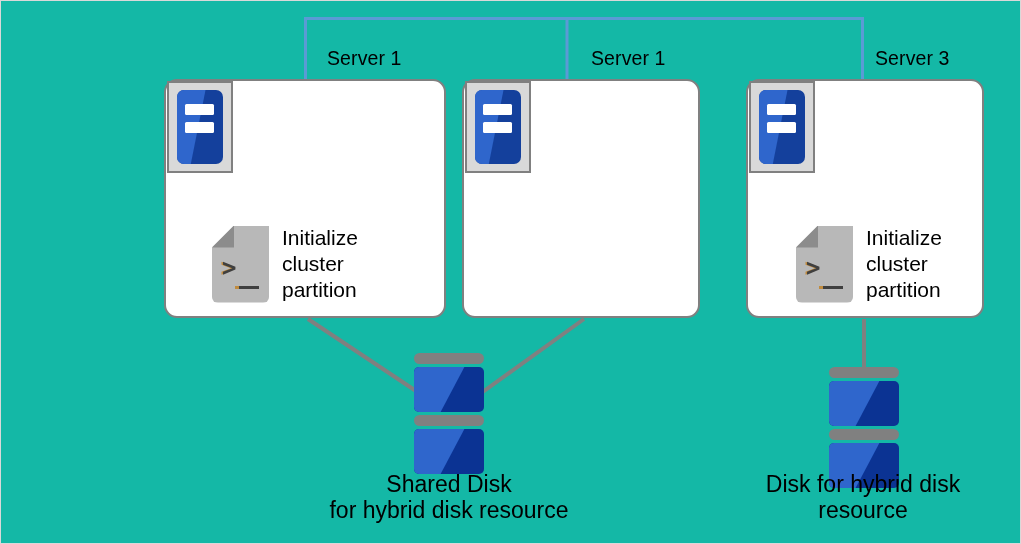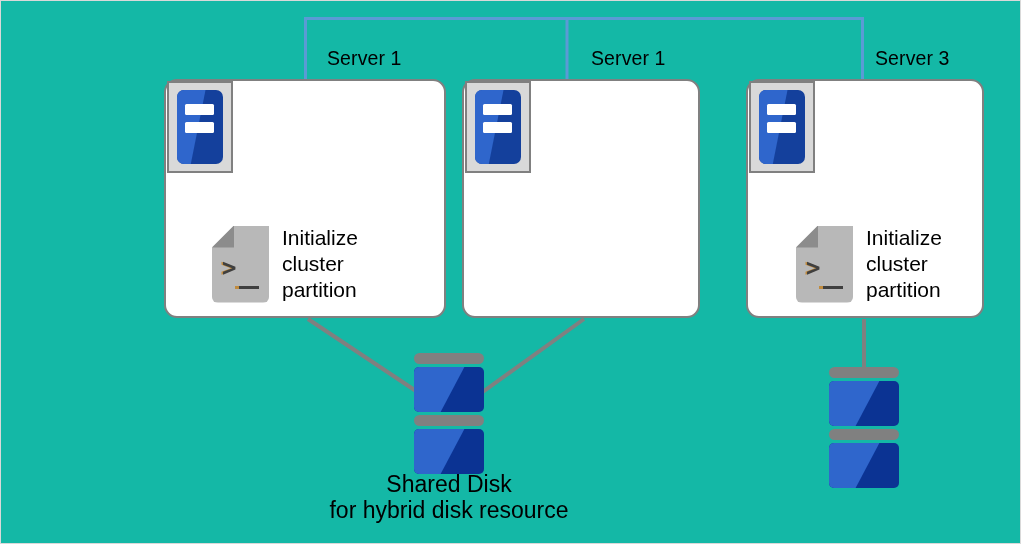--- a/index.html
+++ b/index.html
@@ -225,14 +225,16 @@
   <div class="disk" id="disk-right">
     <div class="platter-bar"></div>
     <div class="platter">
       <div class="hl"></div>
     </div>
     <div class="platter-bar"></div>
     <div class="platter">
       <div class="hl"></div>
     </div>
   </div>
+  <div class="disk-caption" id="caption-right">Disk for hybrid disk
+resource</div>
 
 </div>
 
 </body></html>

